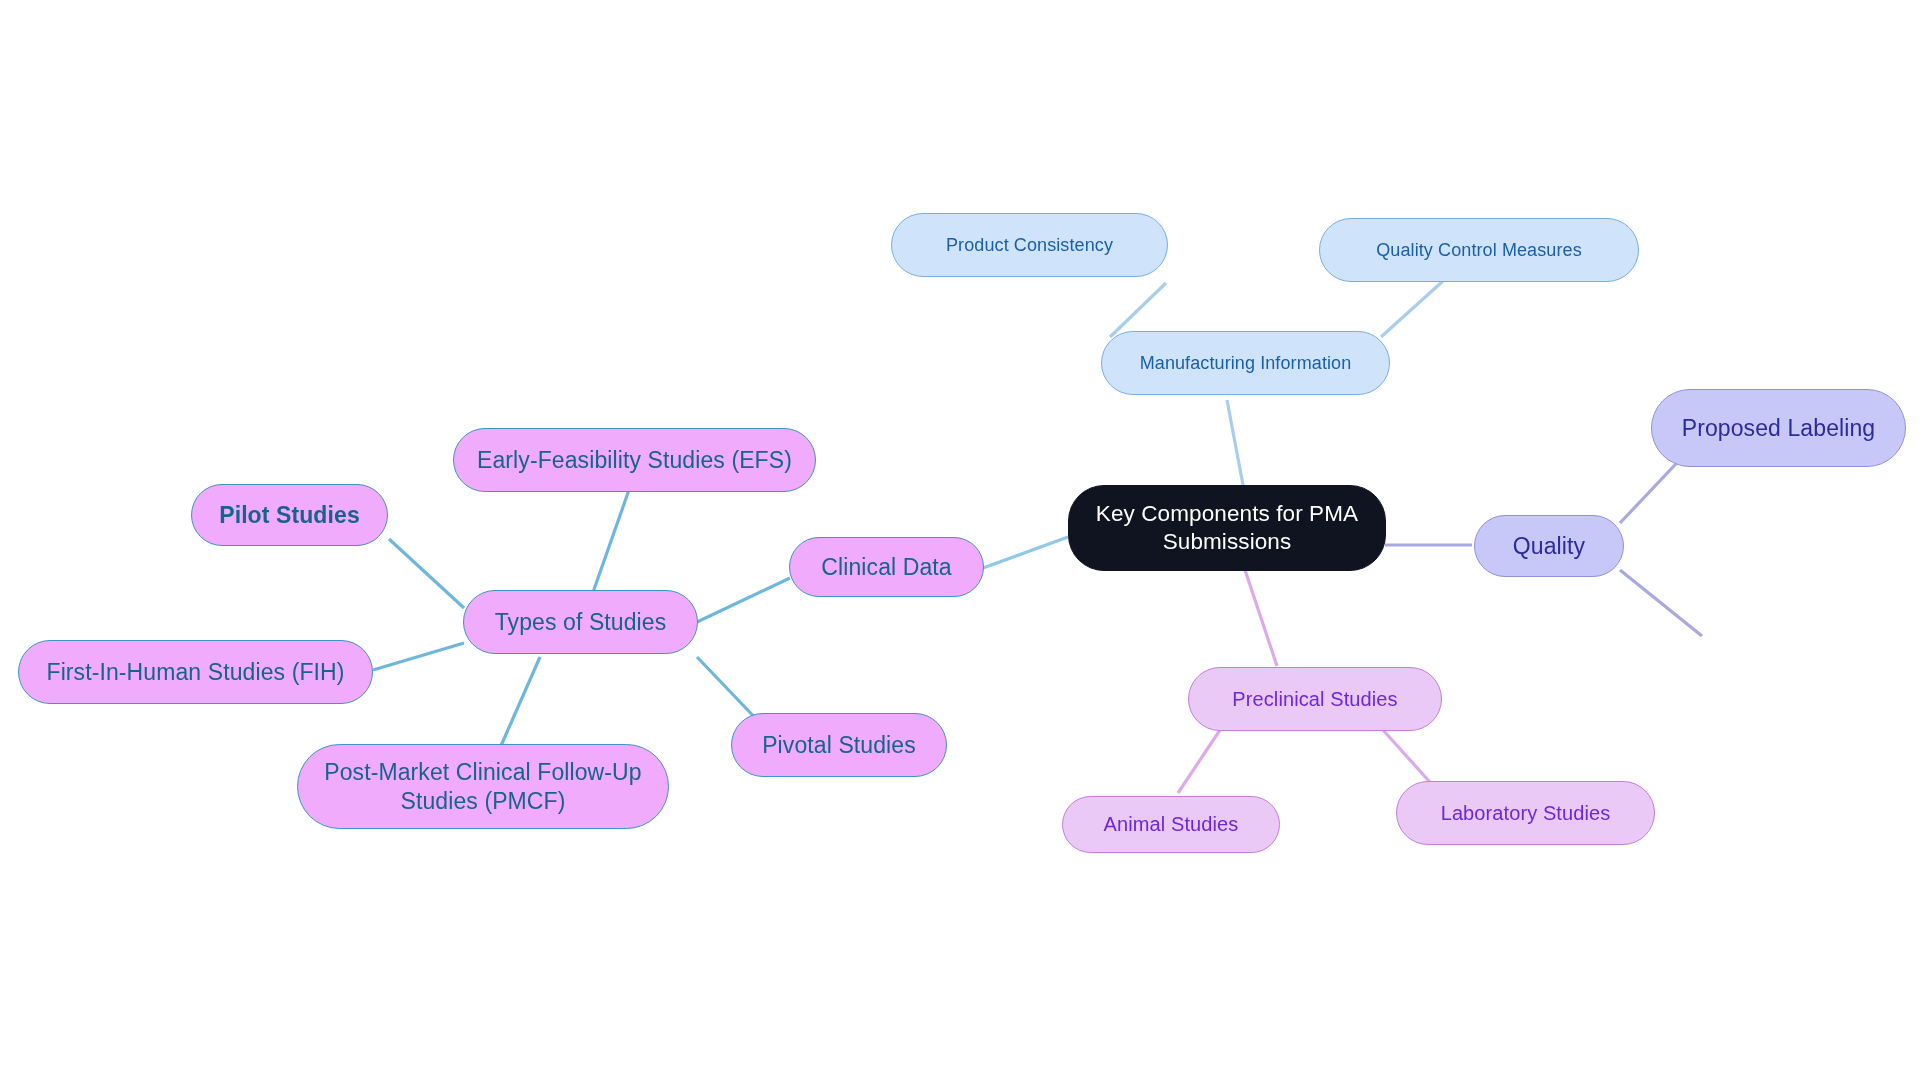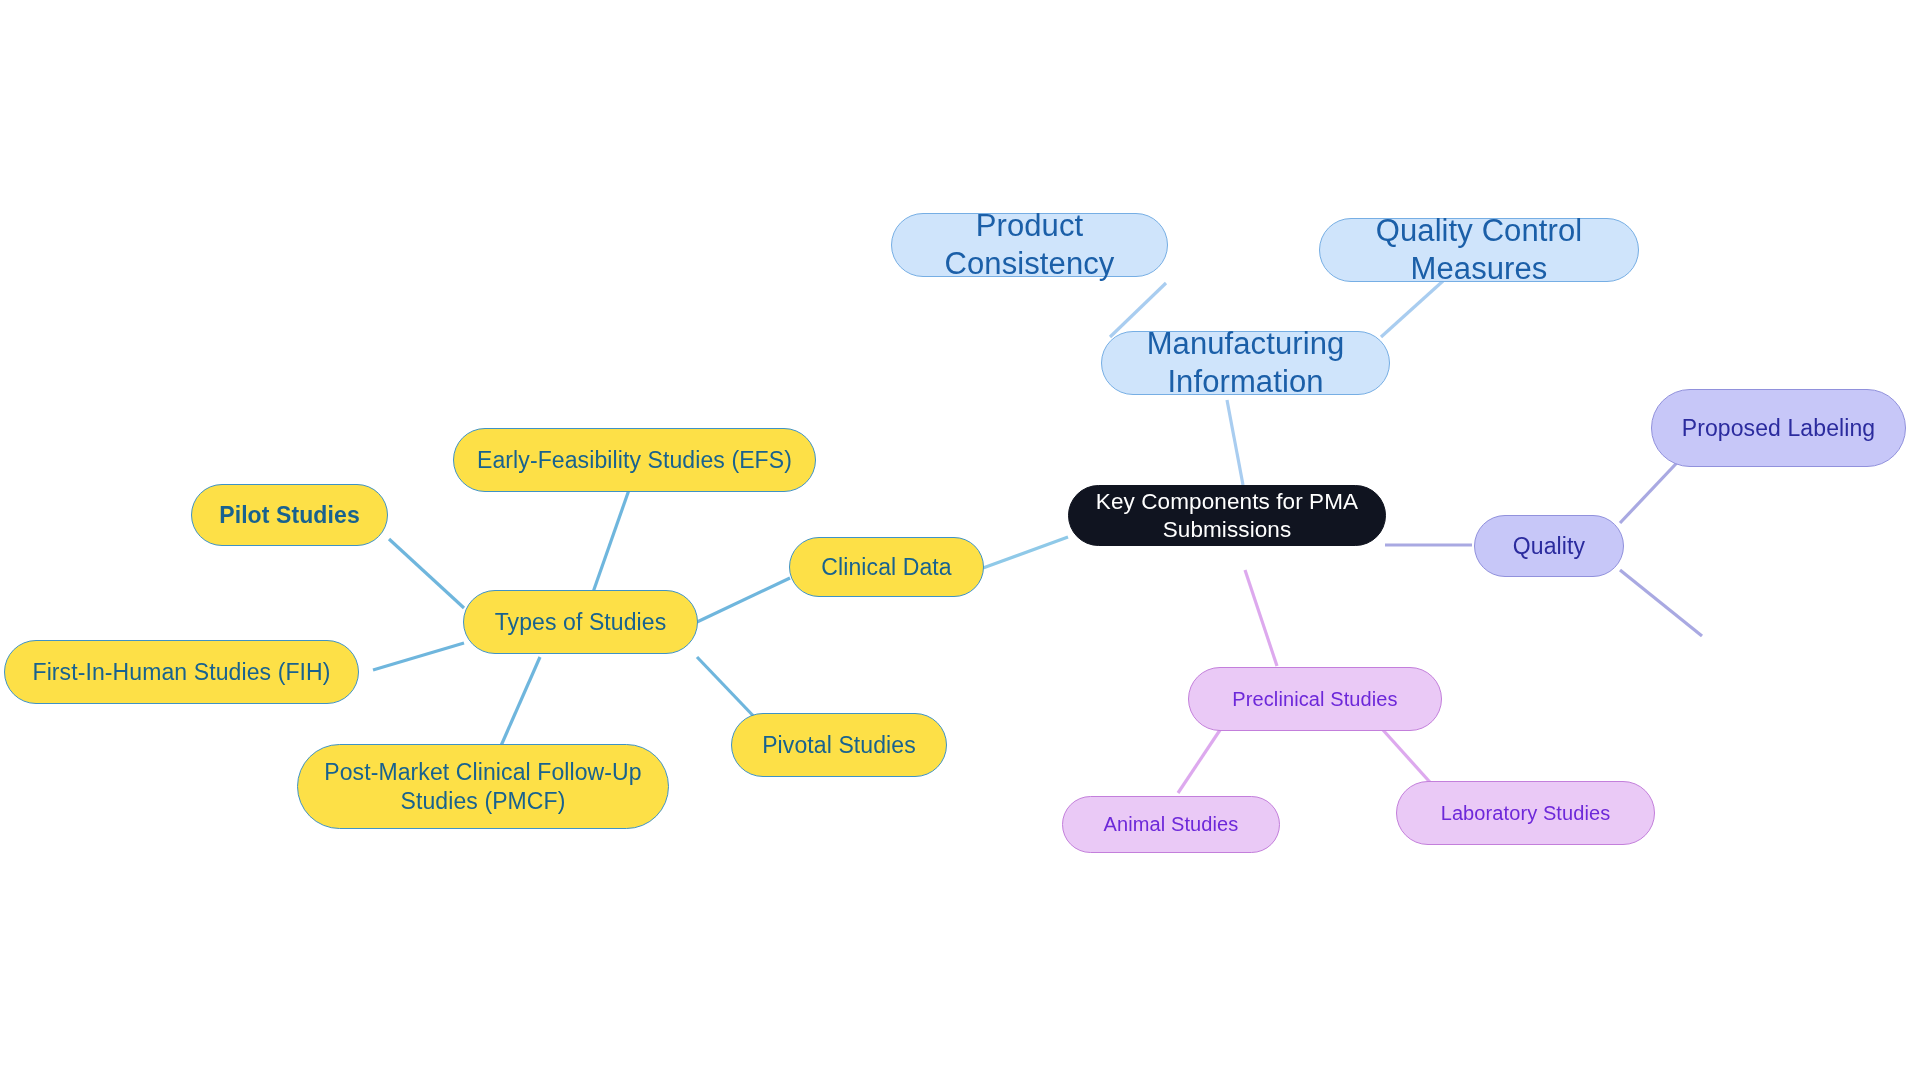--- a/index.html
+++ b/index.html
@@ -41,30 +41,30 @@
     letter-spacing: 0.1px;
   }
   .node-root {
     background: #101420;
     border-color: #101420;
     color: #ffffff;
     font-size: 22.5px;
     border-radius: 36px;
   }
   .node-sky {
-    background: #fde047;
+    background: #f0abfc;
     border-color: #3f93c6;
     color: #18628f;
     font-size: 23px;
   }
   .node-blue {
     background: #cfe4fb;
     border-color: #76aee4;
     color: #1b5fa8;
-    font-size: 31px;
+    font-size: 18px;
   }
   .node-lav {
     background: #c7c7f8;
     border-color: #9191dc;
     color: #2b2b9e;
     font-size: 23px;
   }
   .node-plum {
     background: #eac9f6;
     border-color: #c37fdb;
@@ -105,32 +105,32 @@
 
     <path d="M 1620 570 L 1702 636" fill="none" stroke="#a9a9e2" stroke-width="3.2"></path>
 
     <path d="M 1245 570 L 1277 666" fill="none" stroke="#dda9ee" stroke-width="3.2"></path>
 
     <path d="M 1220 730 L 1178 793" fill="none" stroke="#dda9ee" stroke-width="3.2"></path>
 
     <path d="M 1383 730 L 1437 790" fill="none" stroke="#dda9ee" stroke-width="3.2"></path>
   </svg>
 
-  <div class="node node-root" style="left:1068px; top:485px; width:318px; height:61px;text-align:center;">Key Components for PMA
+  <div class="node node-root" style="left:1068px; top:485px; width:318px; height:86px;text-align:center;">Key Components for PMA
 Submissions</div>
 
   <div class="node node-sky" style="left:789px; top:537px; width:195px; height:60px;">Clinical Data</div>
 
   <div class="node node-sky" style="left:463px; top:590px; width:235px; height:64px;">Types of Studies</div>
 
   <div class="node node-sky" style="left:453px; top:428px; width:363px; height:64px;">Early-Feasibility Studies (EFS)</div>
 
   <div class="node node-sky" style="left:191px; top:484px; width:197px; height:62px;font-weight:bold;">Pilot Studies</div>
 
-  <div class="node node-sky" style="left:4px; top:640px; width:355px; height:64px;">First-In-Human Studies (FIH)</div>
+  <div class="node node-sky" style="left:18px; top:640px; width:355px; height:64px;">First-In-Human Studies (FIH)</div>
 
   <div class="node node-sky" style="left:297px; top:744px; width:372px; height:85px;">Post-Market Clinical Follow-Up
 Studies (PMCF)</div>
 
   <div class="node node-sky" style="left:731px; top:713px; width:216px; height:64px;">Pivotal Studies</div>
 
   <div class="node node-blue" style="left:1101px; top:331px; width:289px; height:64px;">Manufacturing Information</div>
 
   <div class="node node-blue" style="left:891px; top:213px; width:277px; height:64px;">Product Consistency</div>
 

